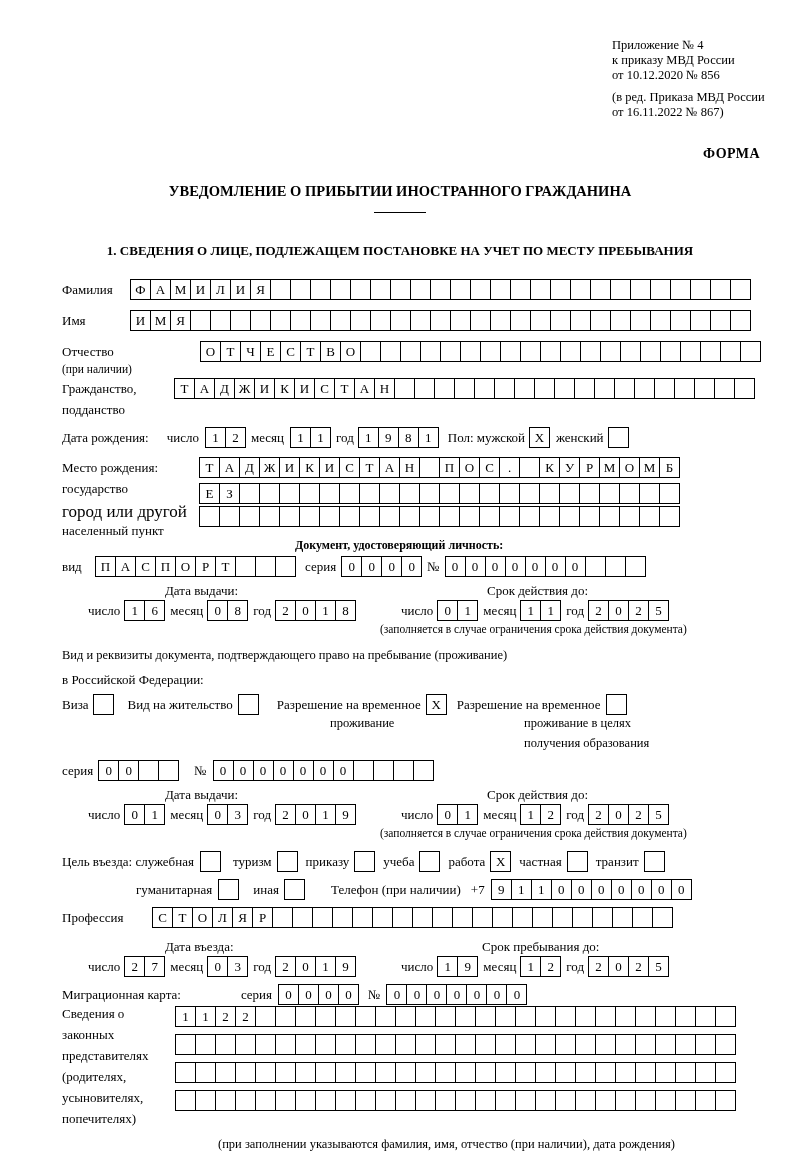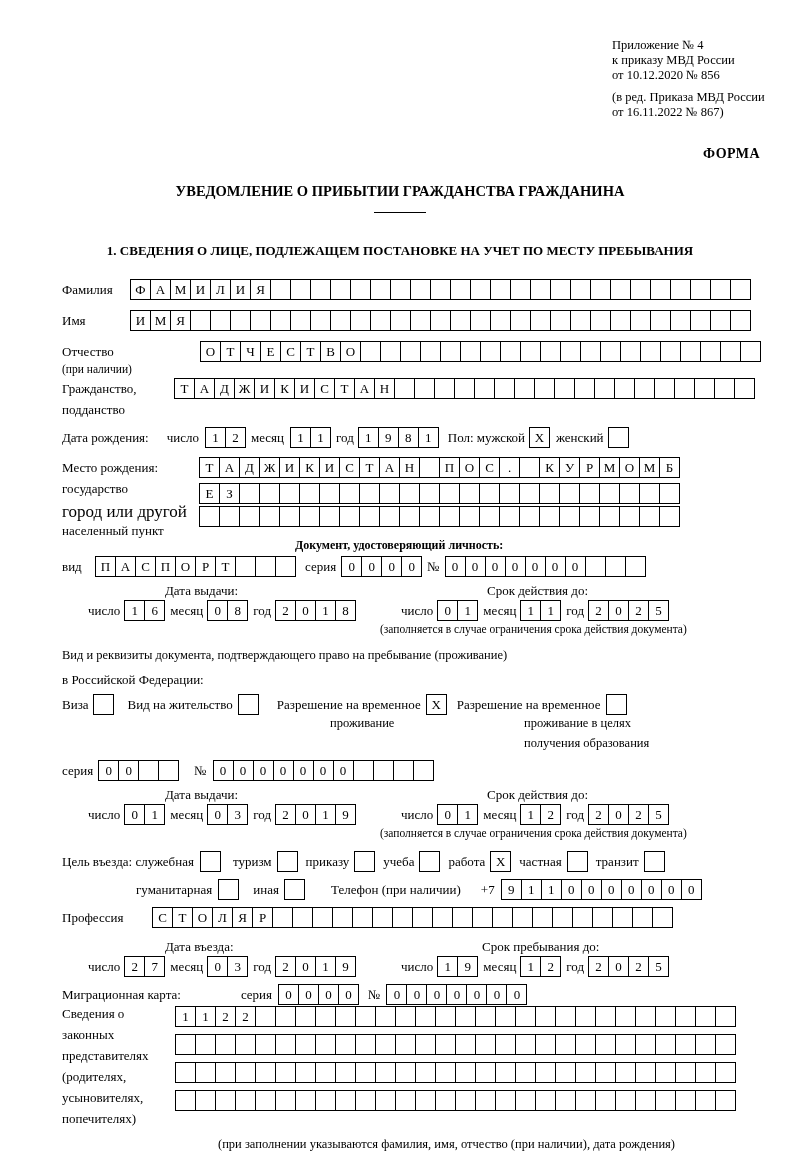--- a/index.html
+++ b/index.html
@@ -114,21 +114,21 @@
     <div class="line">к приказу МВД России</div>
     <div class="line">от 10.12.2020 № 856</div>
     <div class="gap"></div>
     <div class="line">(в ред. Приказа МВД России</div>
     <div class="line">от 16.11.2022 № 867)</div>
   </div>
 
   <div class="form-word">ФОРМА</div>
 
   <div class="title">
-    <div>УВЕДОМЛЕНИЕ О ПРИБЫТИИ ГРАЖДАНСТВА ГРАЖДАНИНА</div>
+    <div>УВЕДОМЛЕНИЕ О ПРИБЫТИИ ИНОСТРАННОГО ГРАЖДАНИНА</div>
     <div><span class="underline-tail"></span></div>
   </div>
 
   <div class="section-title">1. СВЕДЕНИЯ О ЛИЦЕ, ПОДЛЕЖАЩЕМ ПОСТАНОВКЕ НА УЧЕТ ПО МЕСТУ ПРЕБЫВАНИЯ</div>
 
   <div class="row" style="top:279px; left:62px;">
     <span class="lbl" style="width:68px;">Фамилия</span>
     <span class="cells">
       <span class="cell">Ф</span>
         <span class="cell">А</span>
@@ -564,21 +564,21 @@
     <span class="box"></span>
     <span class="lbl" style="margin-left:8px; margin-right:5px;">транзит</span>
     <span class="box"></span>
   </div>
 
   <div class="row" style="top:879px; left:136px;">
     <span class="lbl" style="margin-right:6px;">гуманитарная</span>
     <span class="box"></span>
     <span class="lbl" style="margin-left:14px; margin-right:5px;">иная</span>
     <span class="box"></span>
-    <span class="lbl" style="margin-left:26px; margin-right:20px;">Телефон (при наличии)</span>
+    <span class="lbl" style="margin-left:26px; margin-right:10px;">Телефон (при наличии)</span>
     <span class="lbl" style="margin-right:6px;">+7</span>
     <span class="cells">
         <span class="cell">9</span>
         <span class="cell">1</span>
         <span class="cell">1</span>
         <span class="cell">0</span>
         <span class="cell">0</span>
         <span class="cell">0</span>
         <span class="cell">0</span>
         <span class="cell">0</span>

